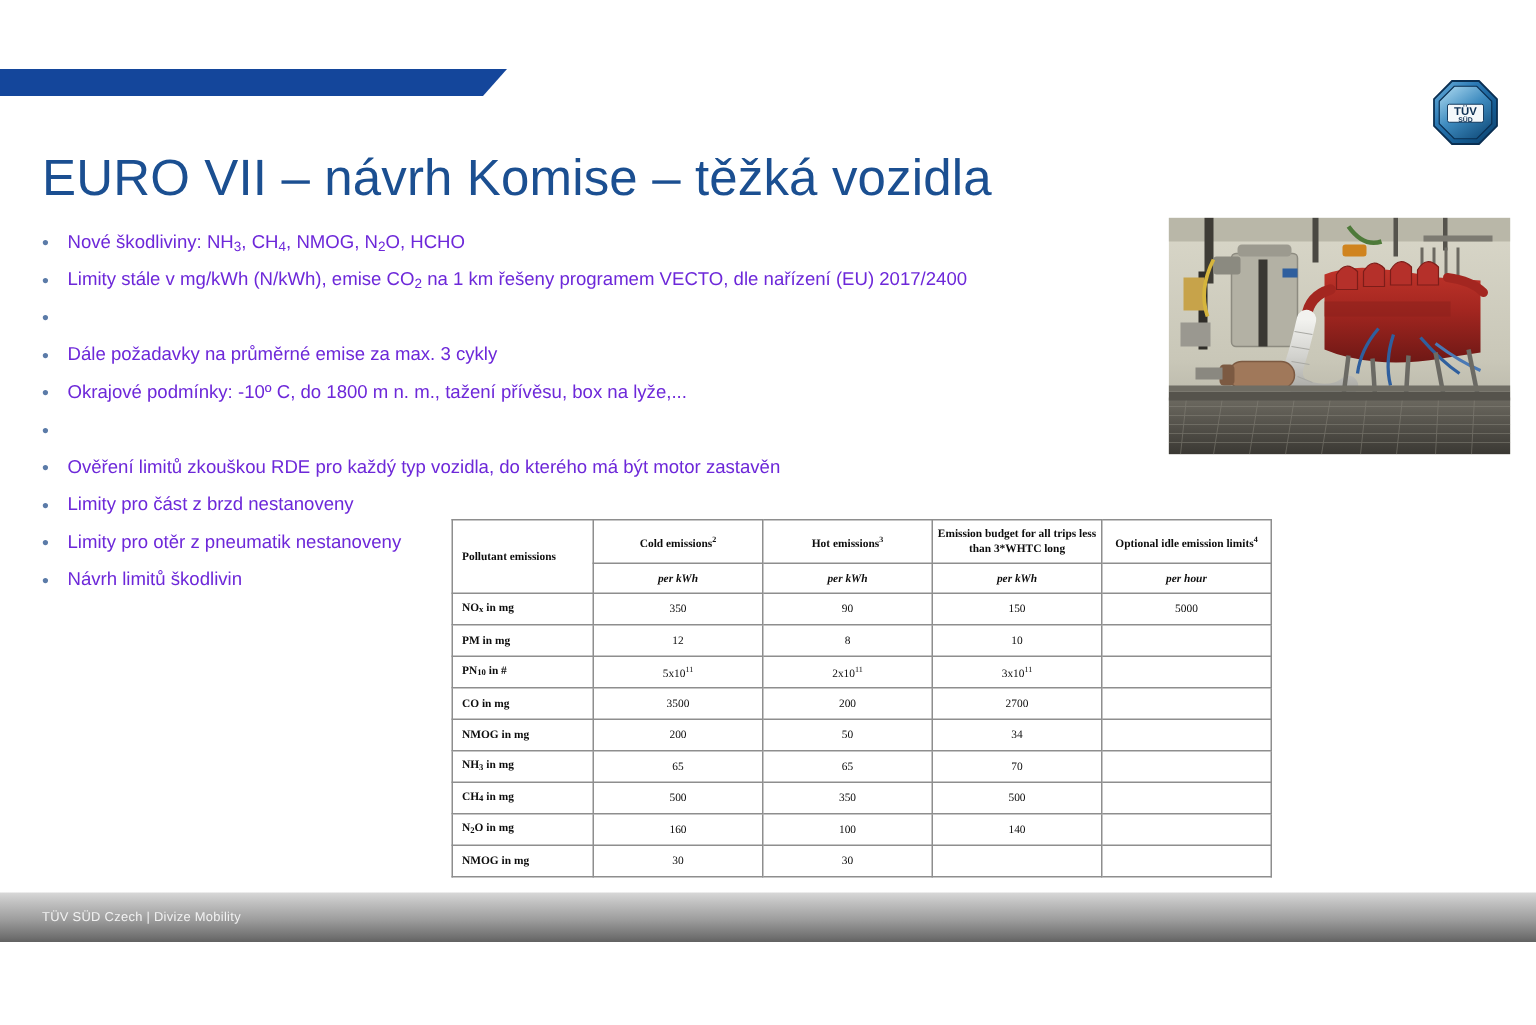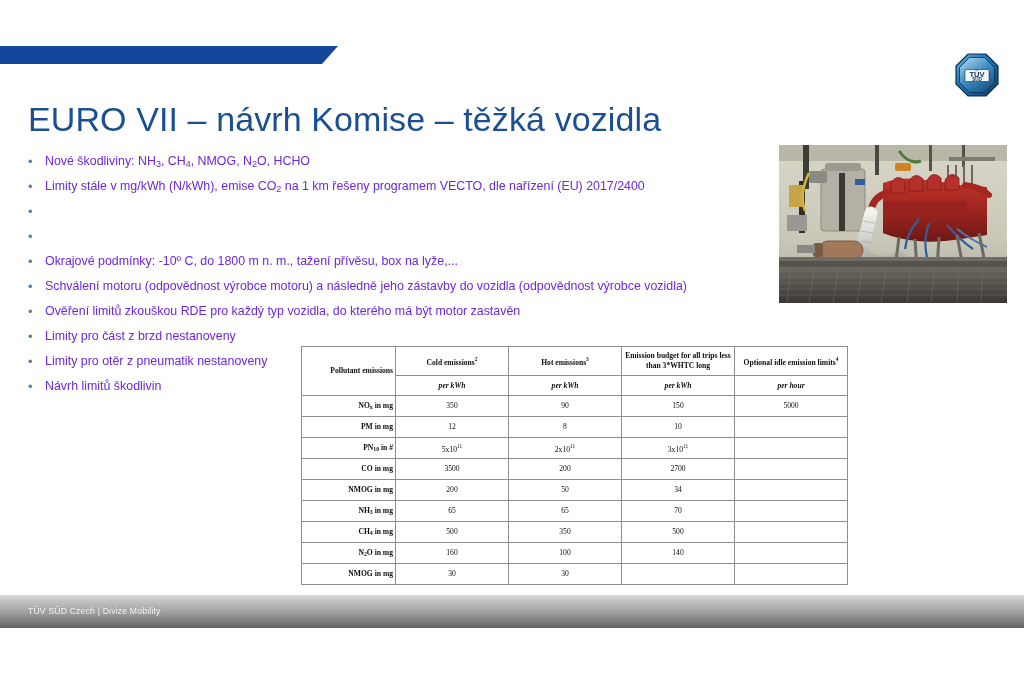--- a/index.html
+++ b/index.html
@@ -129,21 +129,21 @@
     font-weight: bold;
   }
   table.emis th.head-tall { height: 22px; }
   table.emis td.unit {
     font-style: italic;
     font-weight: bold;
     height: 13px;
   }
   table.emis td.rowlabel,
   table.emis th.rowlabel {
-    text-align: right;
+    text-align: left;
     font-weight: bold;
     padding-left: 6px;
   }
   table.emis td.datacell { height: 14px; }
   .col1 { width: 94px; }
   .colx { width: 113px; }
   sup { font-size: 5.4px; vertical-align: super; }
   sub { font-size: 5.8px; vertical-align: -1px; }
 
   
@@ -205,28 +205,28 @@
     </div>
     <div class="bullet-row">
       <span class="bullet-dot">•</span>
       <span class="bullet-text">Limity stále v mg/kWh (N/kWh), emise CO<sub>2</sub> na 1 km řešeny programem VECTO, dle nařízení (EU) 2017/2400</span>
     </div>
     <div class="bullet-row">
       <span class="bullet-dot">•</span>
     </div>
     <div class="bullet-row">
       <span class="bullet-dot">•</span>
+      <span class="bullet-text">Dále požadavky na průměrné emise za max. 3 cykly</span>
     </div>
     <div class="bullet-row">
       <span class="bullet-dot">•</span>
       <span class="bullet-text">Okrajové podmínky: -10º C,  do 1800 m n. m., tažení přívěsu, box na lyže,...</span>
     </div>
     <div class="bullet-row">
       <span class="bullet-dot">•</span>
-      <span class="bullet-text">Schválení motoru (odpovědnost výrobce motoru) a následně jeho zástavby do vozidla (odpovědnost výrobce vozidla)</span>
     </div>
     <div class="bullet-row">
       <span class="bullet-dot">•</span>
       <span class="bullet-text">Ověření limitů zkouškou RDE pro každý typ vozidla, do kterého má být motor zastavěn</span>
     </div>
     <div class="bullet-row">
       <span class="bullet-dot">•</span>
       <span class="bullet-text">Limity pro část z brzd nestanoveny</span>
     </div>
     <div class="bullet-row">

